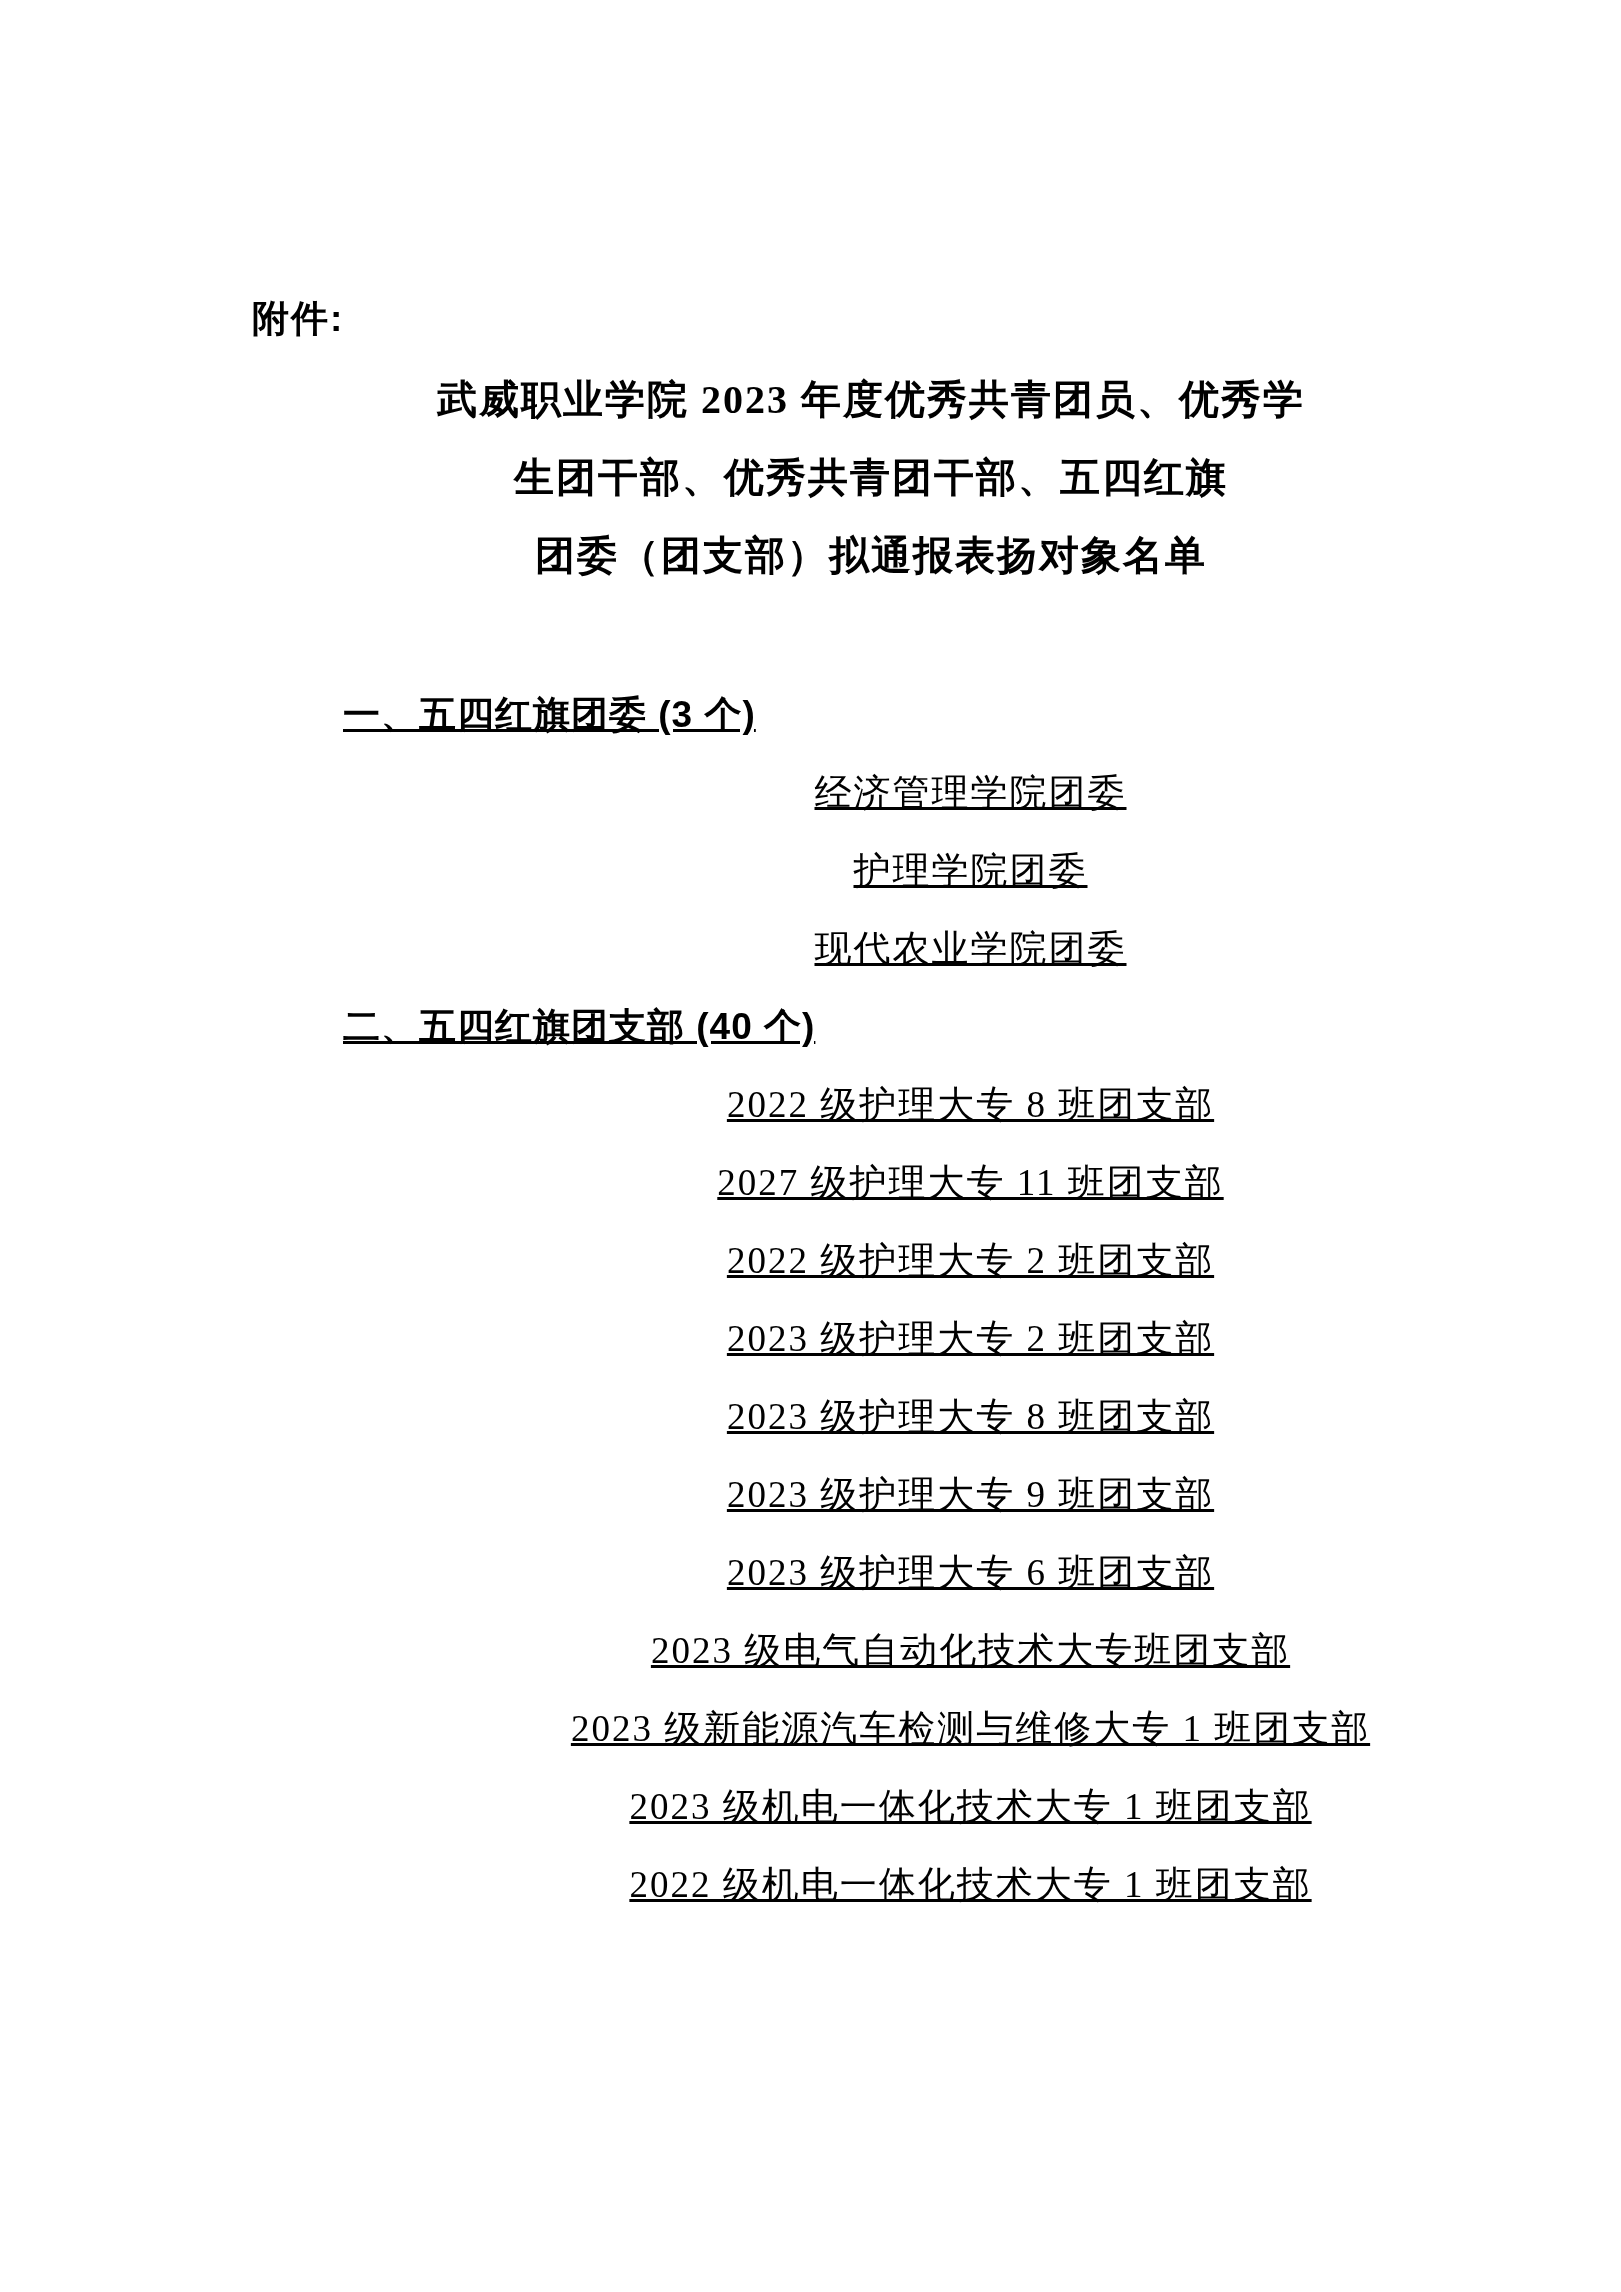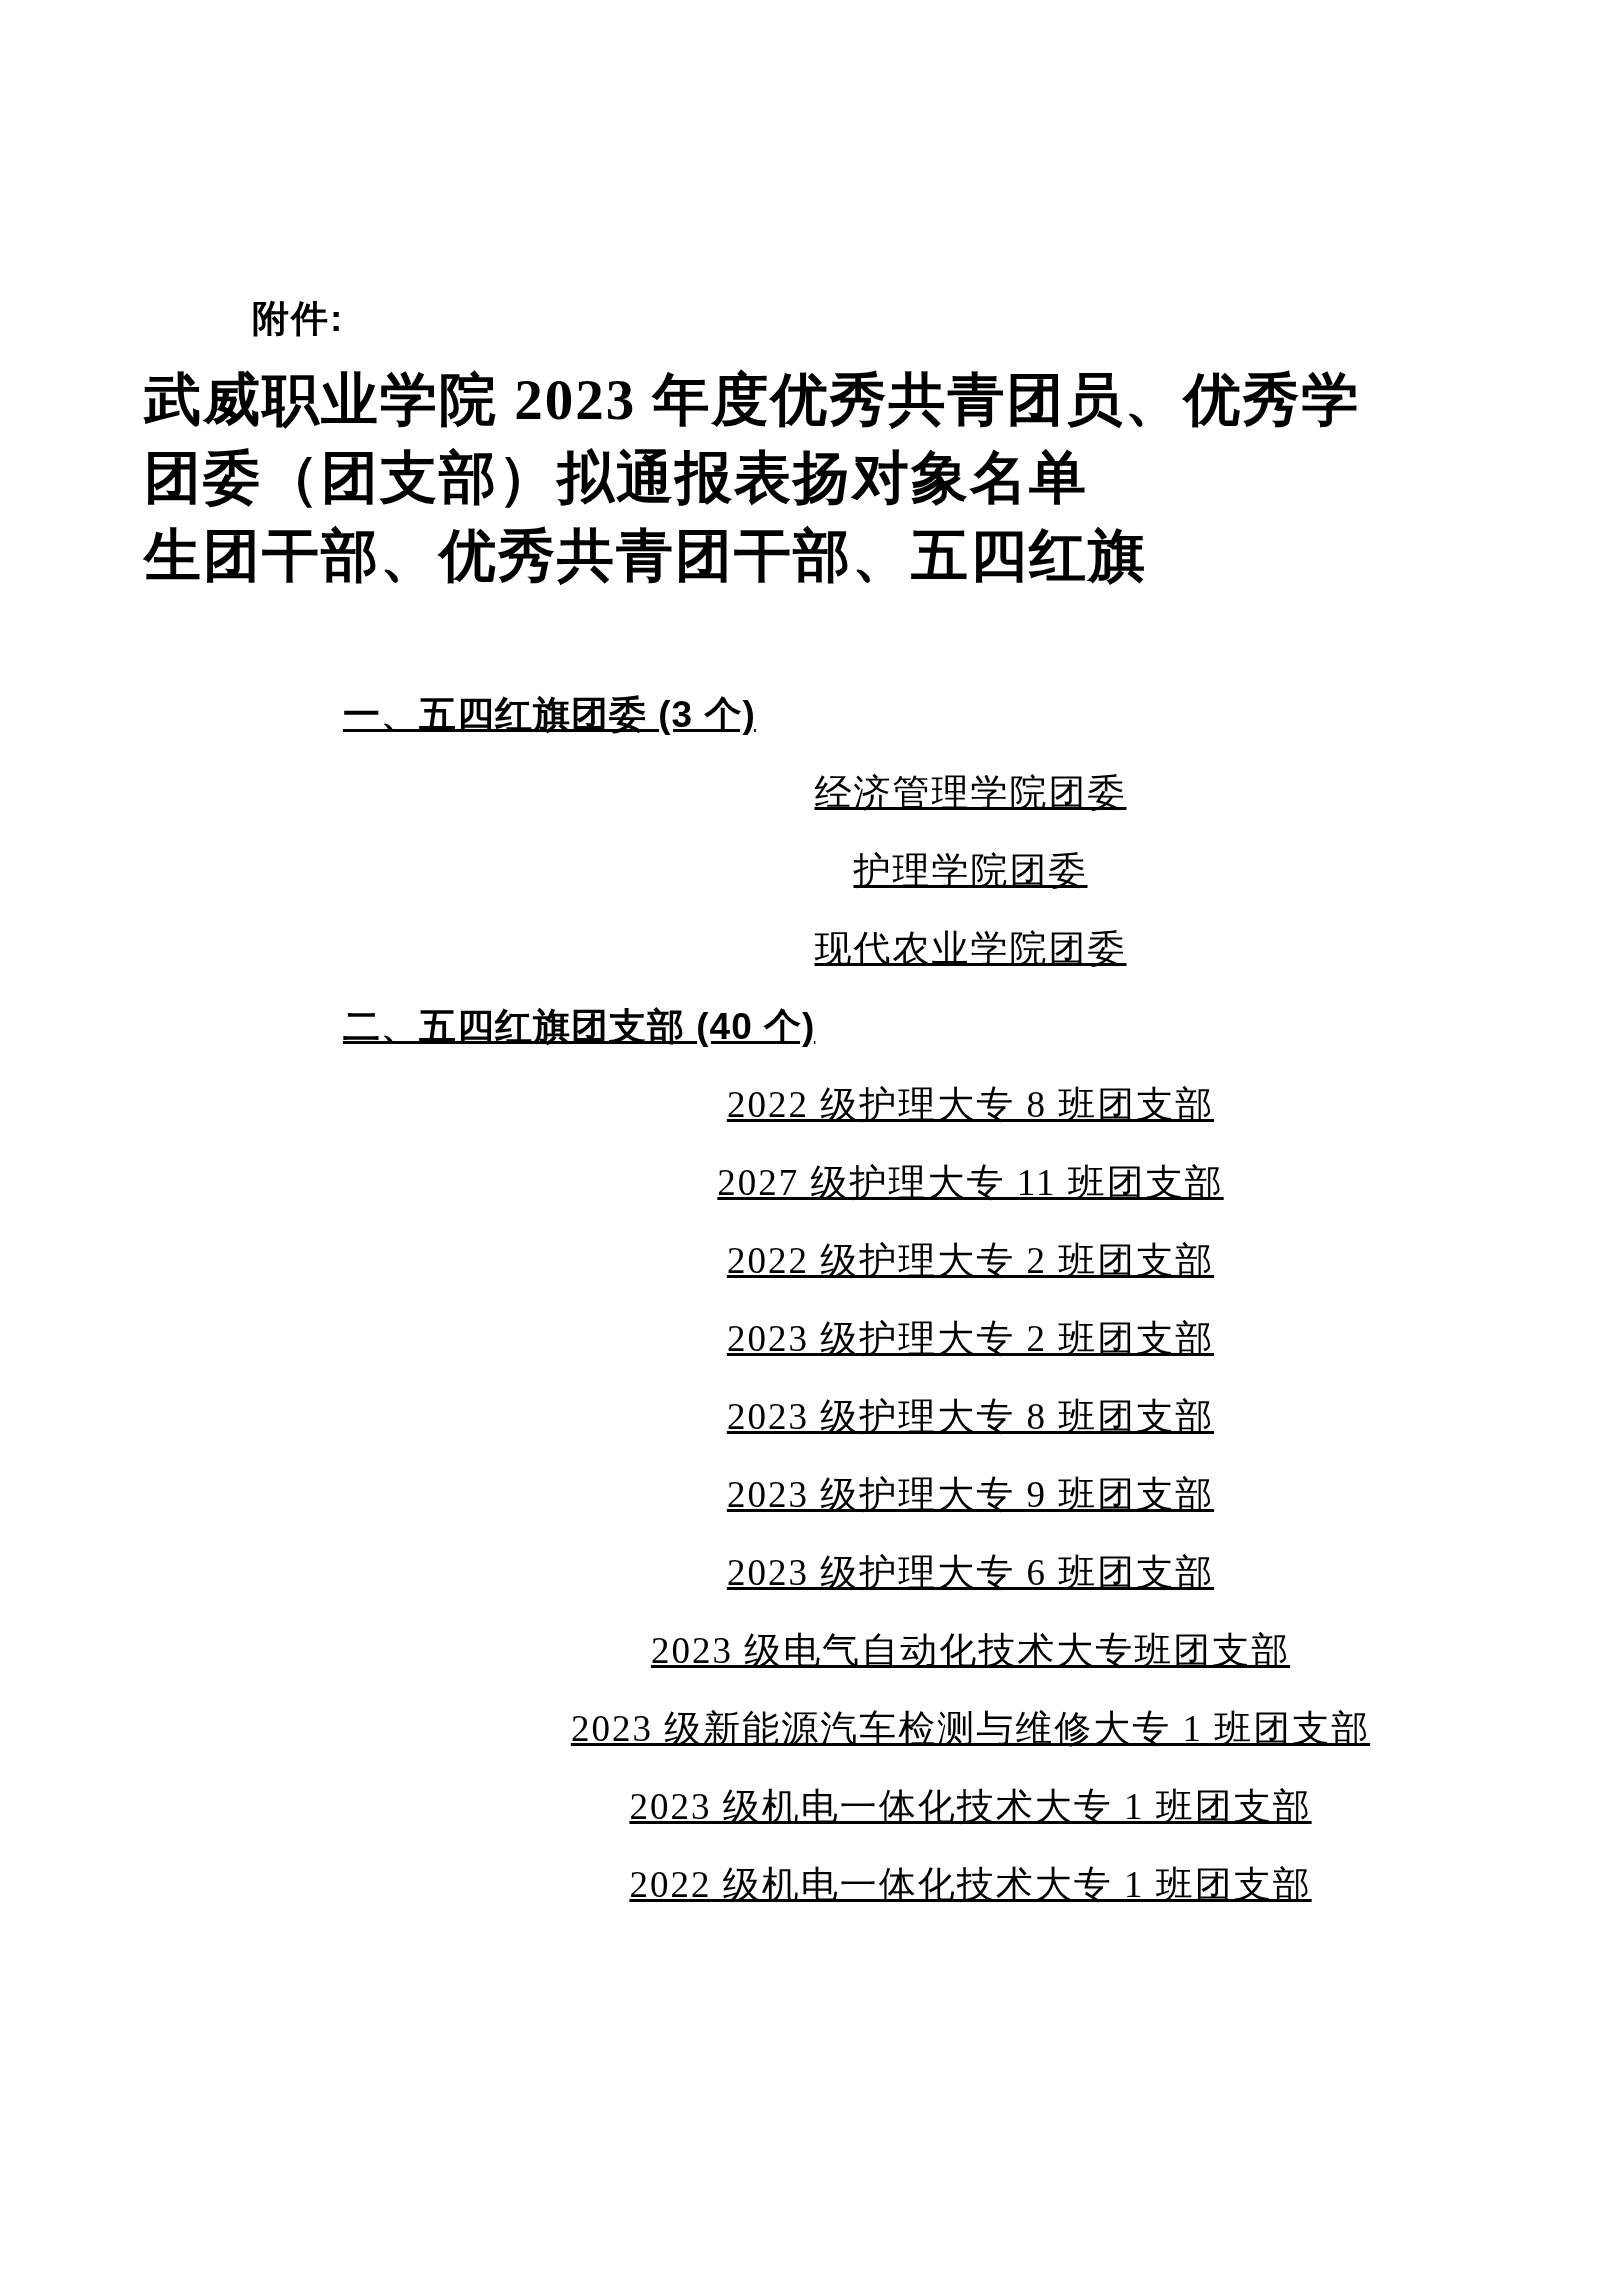--- a/index.html
+++ b/index.html
@@ -26,23 +26,24 @@
     font-size: 37px;
     line-height: 43px;
     letter-spacing: 2px;
     white-space: nowrap;
   }
   .doc-title {
     position: absolute;
     left: 108px;
     right: 59px;
     top: 361px;
+    text-align: center;
     font-family: "Liberation Serif", serif;
     font-weight: bold;
-    font-size: 57px;
+    font-size: 40px;
     line-height: 78px;
     letter-spacing: 2px;
   }
   .doc-title .title-line {
     white-space: nowrap;
   }
   .content {
     position: absolute;
     left: 307px;
     top: 676px;
@@ -70,22 +71,22 @@
 </style>
 </head>
 <body>
 
 <div class="page">
 
   <div class="attachment-label">附件:</div>
 
   <div class="doc-title">
     <div class="title-line">武威职业学院 2023 年度优秀共青团员、优秀学</div>
+    <div class="title-line">生团干部、优秀共青团干部、五四红旗</div>
     <div class="title-line">团委（团支部）拟通报表扬对象名单</div>
-    <div class="title-line">生团干部、优秀共青团干部、五四红旗</div>
   </div>
 
   <div class="content">
 
     <div class="row section-heading">一、五四红旗团委 (3 个)</div>
 
     <div class="row list-item">经济管理学院团委</div>
     <div class="row list-item">护理学院团委</div>
     <div class="row list-item">现代农业学院团委</div>
 

